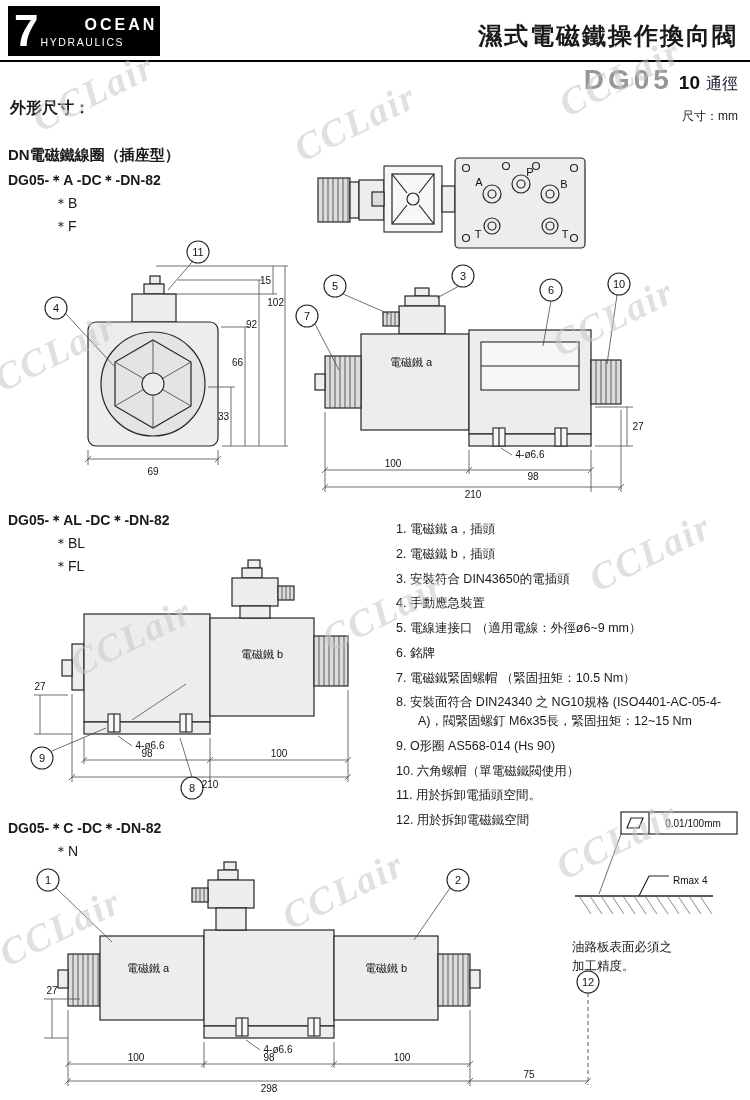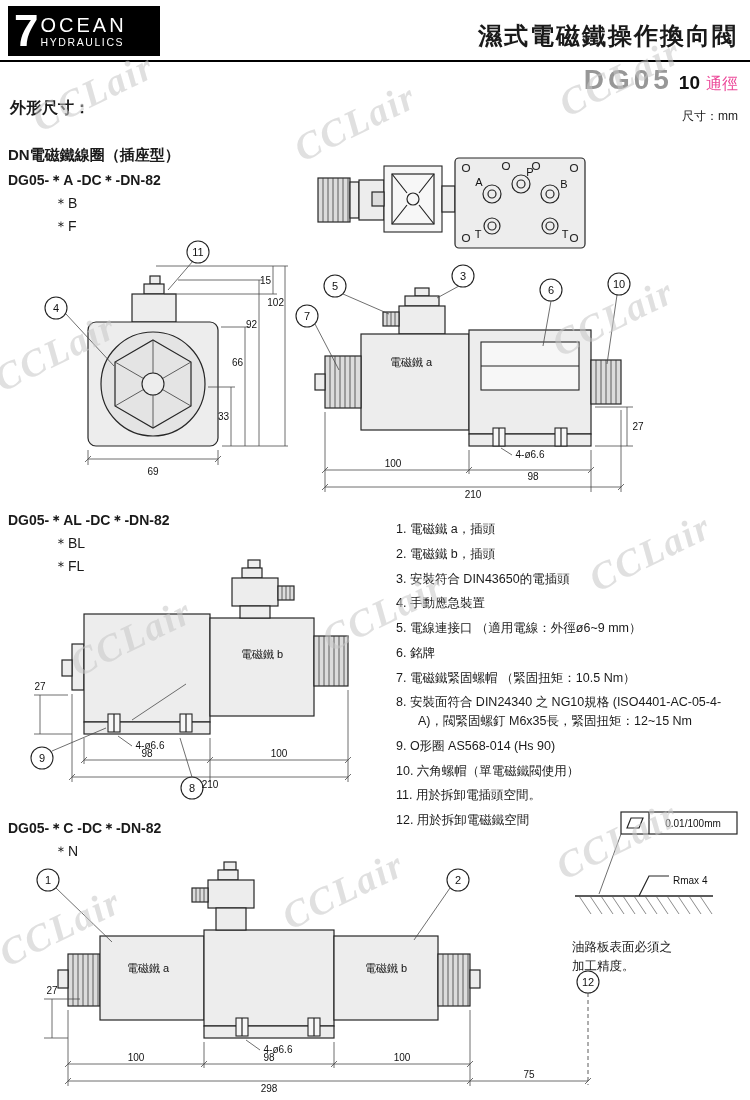--- a/index.html
+++ b/index.html
@@ -19,28 +19,28 @@
     letter-spacing:2px; transform:rotate(-26deg);
     white-space:nowrap; z-index:6; pointer-events:none;
   }
   
   .logo {
     position:absolute; left:8px; top:6px; width:152px; height:50px;
     background:#000; color:#fff; display:flex; align-items:center; padding:2px 6px; z-index:2;
   }
   .logo-7 { font-size:44px; font-weight:bold; line-height:44px; margin-right:2px; }
   .logo-col { display:flex; flex-direction:column; }
-  .logo-ocean { font-size:20px; font-weight:normal; letter-spacing:3px; line-height:22px; }
+  .logo-ocean { font-size:16px; font-weight:bold; letter-spacing:3px; line-height:22px;margin-left:44px; }
   .logo-sub { font-size:10.5px; letter-spacing:1.6px; line-height:13px; }
   .title { position:absolute; right:12px; top:20px; font-size:24px; font-weight:bold; letter-spacing:2px; z-index:2; }
   .rule { position:absolute; left:0; top:60px; width:750px; border-top:2px solid #000; z-index:2; }
   .model-line { position:absolute; right:12px; top:64px; display:flex; align-items:baseline; gap:6px; z-index:2; }
   .model-big { font-size:28px; font-weight:bold; color:#979797; letter-spacing:4px; }
   .model-size { font-size:19px; font-weight:bold; color:#111; }
-  .model-unit { font-size:16px; color:#ec4899; }
+  .model-unit { font-size:16px; color:#0f172a; }
   .outline-label { position:absolute; left:10px; top:98px; font-size:16px; font-weight:bold; z-index:2; }
   .unit-label { position:absolute; right:12px; top:108px; font-size:12px; z-index:2; }
   .coil-heading { position:absolute; left:8px; top:146px; font-size:15px; font-weight:bold; z-index:2;text-align:right; }
   .mcode { position:absolute; z-index:2; font-size:14px; }
   .mcode .mline { font-weight:bold; }
   .mcode .msub { margin-left:46px; margin-top:5px; }
   
   .parts { position:absolute; left:396px; top:520px; width:350px; z-index:2; }
   .part { font-size:12.5px; line-height:1.5; margin-bottom:6px; padding-left:22px; text-indent:-22px; }
   

